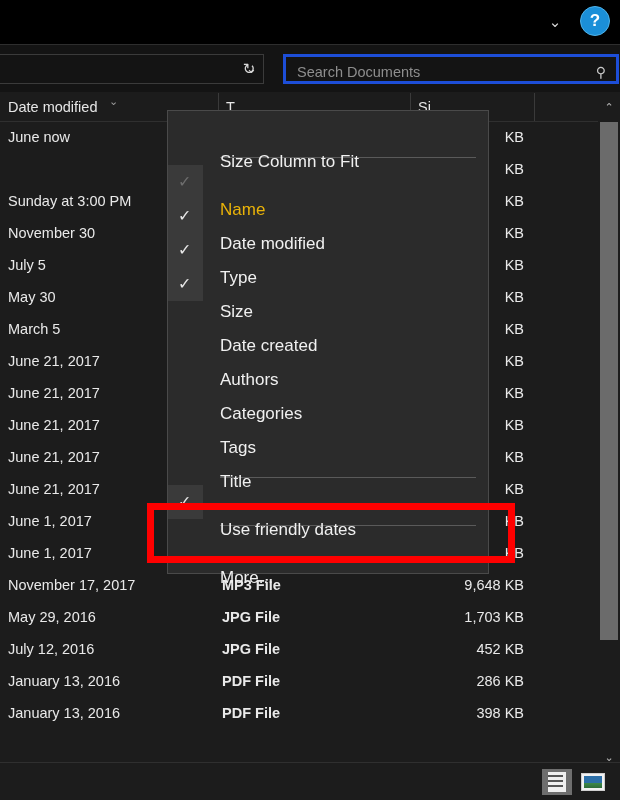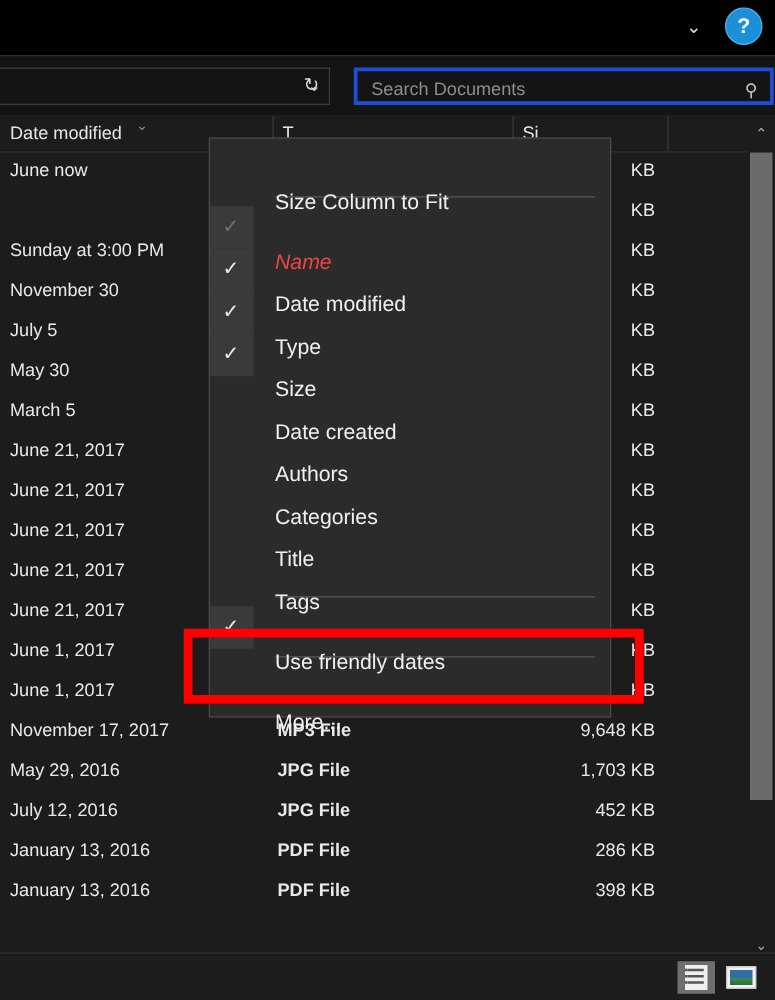--- a/index.html
+++ b/index.html
@@ -129,21 +129,21 @@
   .mi-gutter.checked { background: #3a3a3a; }
   .mi-check {
     position: absolute; left: 10px; top: 6px;
     color: #e8e8e8; font-size: 16px; line-height: 22px;
   }
   .mi-check.dim { color: #6e6e6e; }
   .mi-label {
     position: absolute; left: 52px; top: 6px;
     color: #f0f0f0; font-size: 17px; line-height: 22px; white-space: nowrap; margin-top: 28px;
   }
-  .mi-label.disabled { color: #ef4444; font-style: italic; }
+  .mi-label.disabled { color: #eab308; }
   .mi-sep { height: 1px; margin: 6px 12px 7px 52px; background: #5a5a5a; }
 
   
   .annot-box {
     position: absolute; left: 147px; top: 503px; width: 368px; height: 60px;
     border: 7px solid #ff0000; background: transparent;
   }
 </style>
 </head>
 <body>
@@ -337,26 +337,26 @@
       <div class="mi">
         <div class="mi-gutter"></div>
         <div class="mi-label">Authors</div>
       </div>
       <div class="mi">
         <div class="mi-gutter"></div>
         <div class="mi-label">Categories</div>
       </div>
       <div class="mi">
         <div class="mi-gutter"></div>
+        <div class="mi-label">Tags</div>
+      </div>
+      <div class="mi">
+        <div class="mi-gutter"></div>
         <div class="mi-label">Title</div>
       </div>
-      <div class="mi">
-        <div class="mi-gutter"></div>
-        <div class="mi-label">Tags</div>
-      </div>
       <div class="mi-sep"></div>
       <div class="mi">
         <div class="mi-gutter checked">
           <span class="mi-check">✓</span>
         </div>
         <div class="mi-label">Use friendly dates</div>
       </div>
       <div class="mi-sep"></div>
       <div class="mi">
         <div class="mi-gutter"></div>

